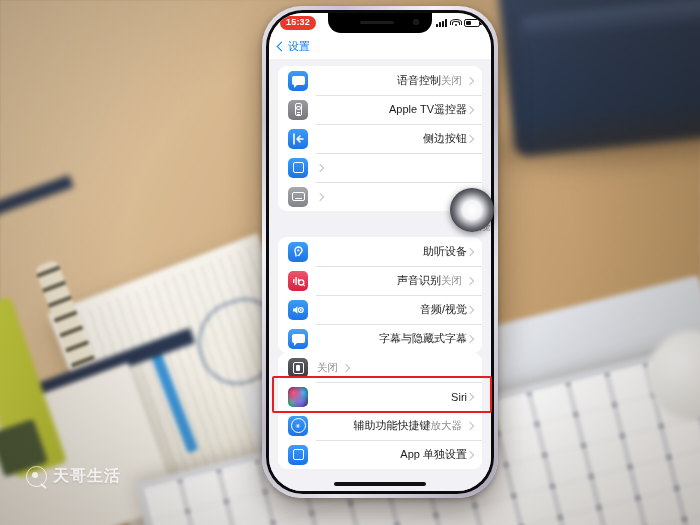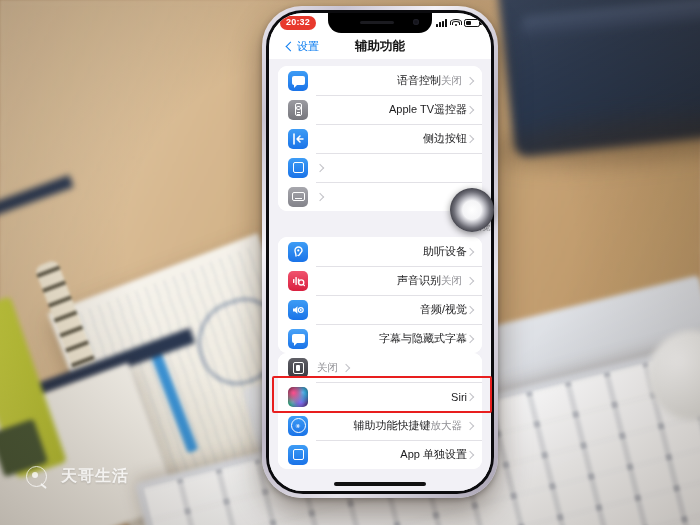--- a/index.html
+++ b/index.html
@@ -185,21 +185,21 @@
   .batt{width:16px;height:8px;border:1.2px solid #111;border-radius:2.2px;
     position:relative;box-sizing:border-box;}
   .batt::after{content:"";position:absolute;right:-2.6px;top:2px;width:1.4px;
     height:3.4px;background:#111;border-radius:0 1px 1px 0;}
   .batt i{position:absolute;left:1px;top:1px;bottom:1px;width:5px;
     background:#111;border-radius:1px;}
 
   
   .navbar{
     flex:0 0 26px;display:flex;align-items:center;position:relative;
-    background:#fff;padding:0 18px;
+    background:#fff;padding:0 9px;
   }
   .back{display:flex;align-items:center;gap:2px;color:#0a7cf0;font-size:11px;
     cursor:pointer;}
   .chev-back{width:6px;height:6px;border-left:1.7px solid #0a7cf0;
     border-bottom:1.7px solid #0a7cf0;transform:rotate(45deg);margin-right:1px;}
   .nav-title{position:absolute;left:0;right:0;text-align:center;
     font-size:12.5px;font-weight:bold;color:#111;pointer-events:none;}
 
   
   .content{flex:1;overflow:hidden;background:#f2f1f6;position:relative;text-align:right;}
@@ -281,21 +281,21 @@
   }
 
   .home-ind{
     position:absolute;bottom:5px;left:50%;transform:translateX(-50%);
     width:92px;height:3.6px;background:#111;border-radius:3px;z-index:30;
   }
 
   
   #watermark{
     position:absolute;left:26px;top:466px;display:flex;align-items:center;
-    gap:14px;z-index:70;opacity:.82;
+    gap:6px;z-index:70;opacity:.82;
   }
   .wm-circle{
     width:19px;height:19px;border-radius:50%;border:1.8px solid rgba(255,255,255,.92);
     position:relative;
   }
   .wm-circle::after{
     content:"";position:absolute;left:4.5px;top:4.5px;width:6px;height:6px;
     border-radius:50%;background:rgba(255,255,255,.92);
   }
   .wm-circle::before{
@@ -336,21 +336,21 @@
 <div id="phone">
   <div id="phone-inner">
     <div id="screen">
 
       <div class="notch">
         <div class="speaker"></div>
         <div class="cam"></div>
       </div>
 
       <div class="statusbar">
-        <div class="time-pill">20:32</div>
+        <div class="time-pill">15:32</div>
         <div class="status-right">
           <div class="bars">
             <i></i>
               <i></i>
               <i></i>
               <i></i>
           </div>
           <div class="wifi">
             <span></span>
               <span></span>
@@ -360,21 +360,20 @@
               <i></i>
             </div>
         </div>
       </div>
 
       <div class="navbar">
         <div class="back">
           <span class="chev-back"></span>
           <span>设置</span>
         </div>
-        <div class="nav-title">辅助功能</div>
       </div>
 
       <div class="content" id="list-root">
           <div style="height:7px"></div>
           <div class="group">
             <div class="row">
               <div class="ico ic-voice">
                 <div class="bubble"></div>
               </div>
               <div class="row-label">语音控制</div>

